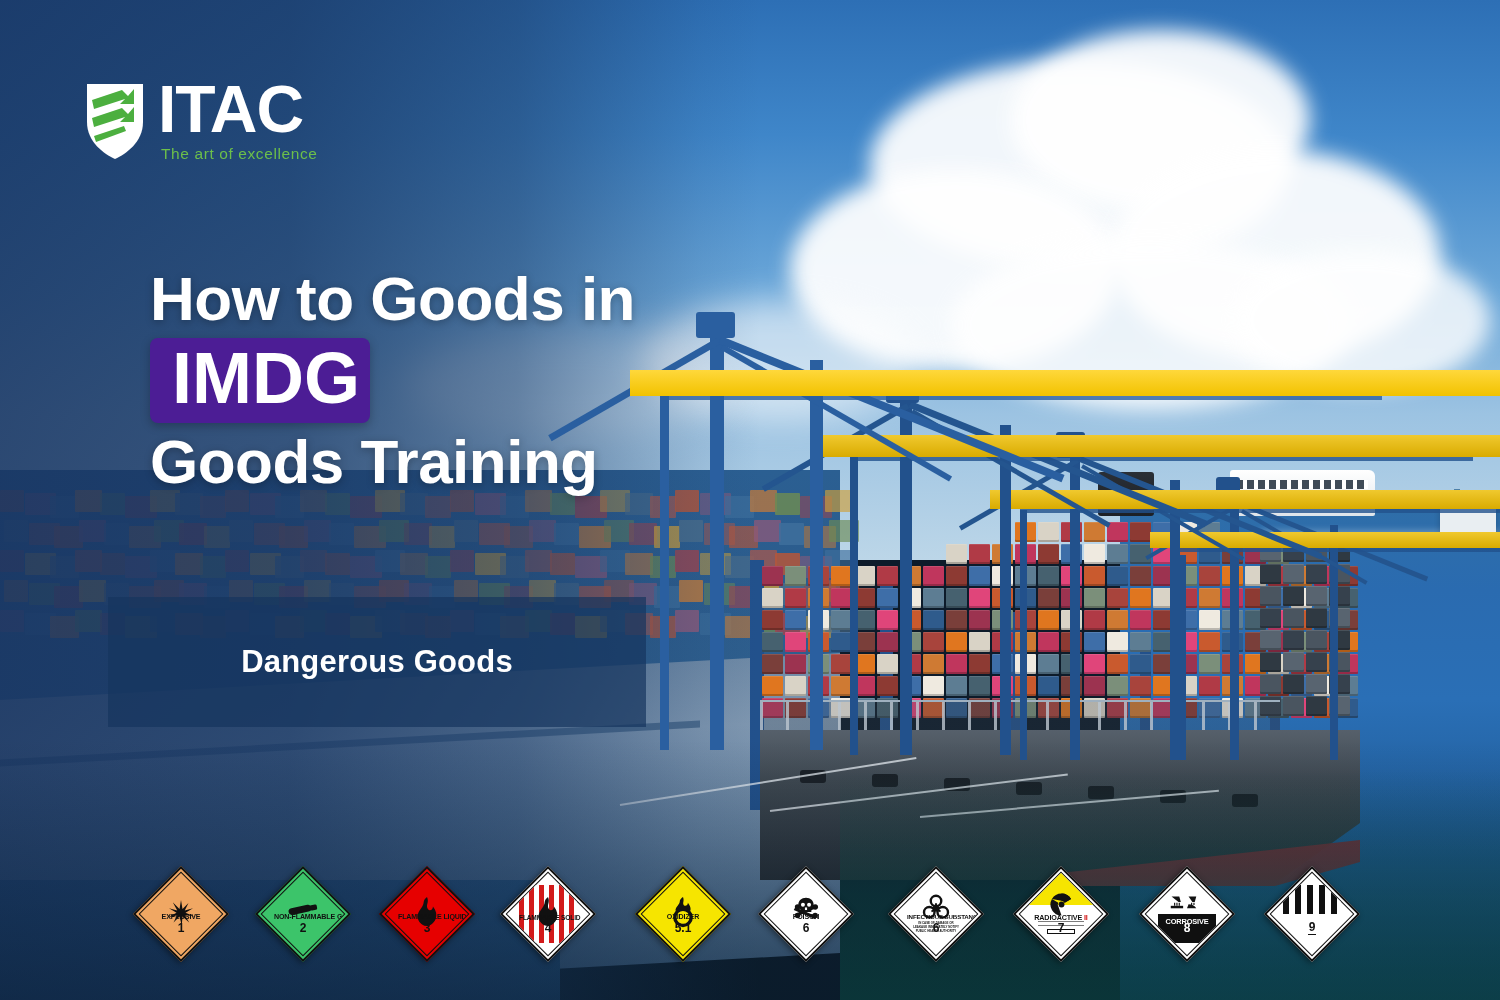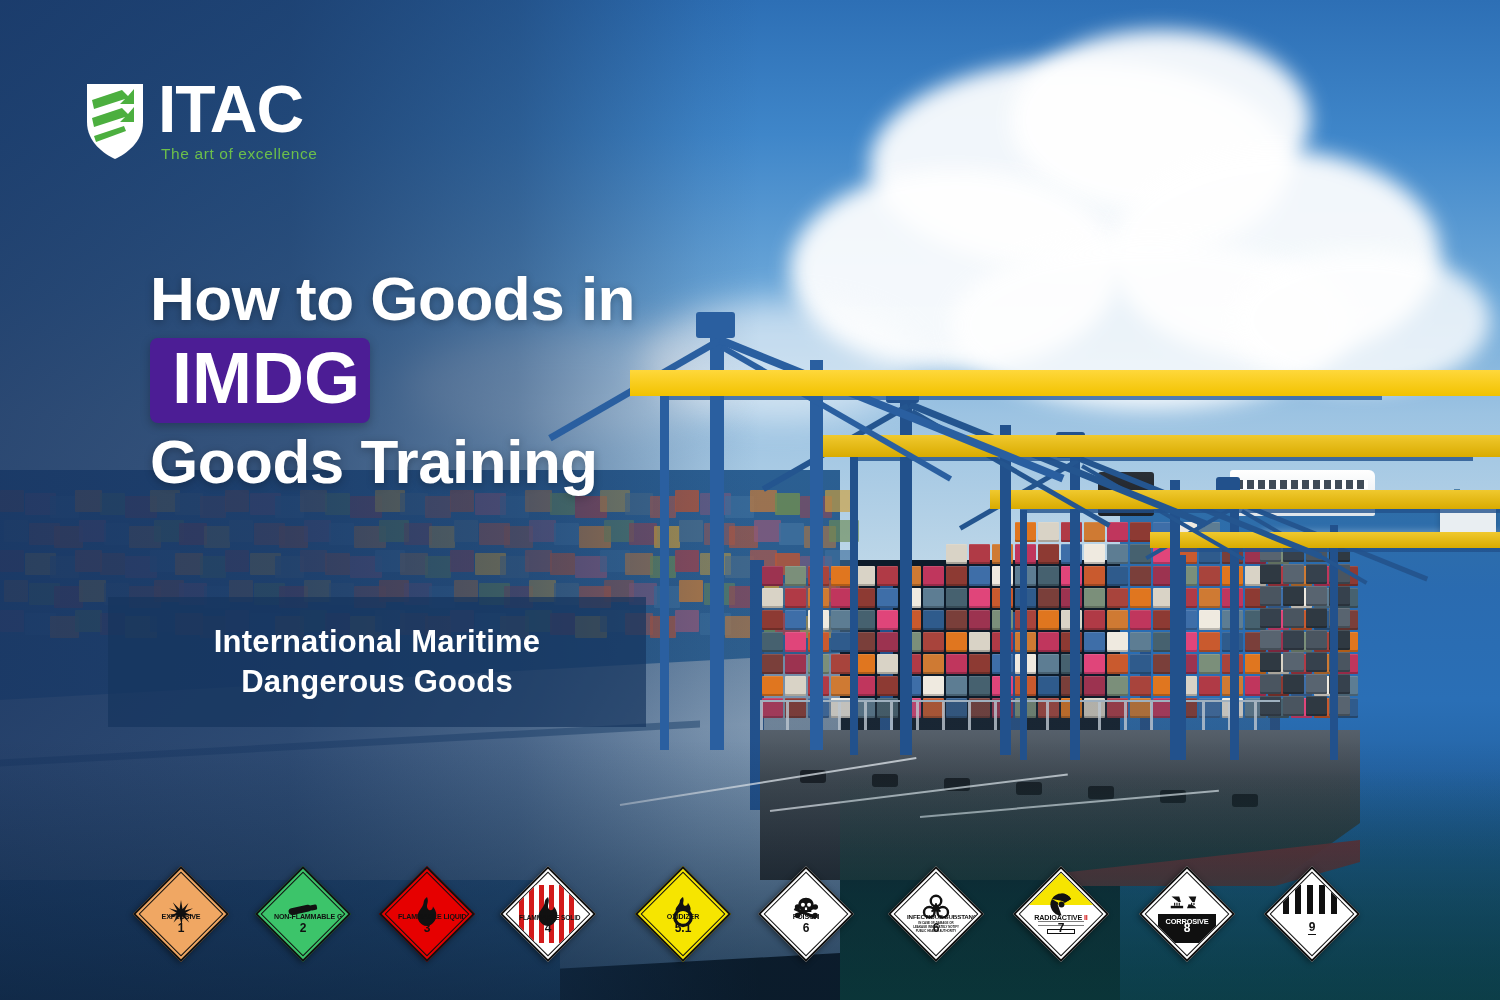--- a/index.html
+++ b/index.html
@@ -675,21 +675,20 @@
     <div class="h-line1">How to Goods in</div>
     <div class="h-badge-row">
       <span class="h-badge">
         <span>IMDG</span>
       </span>
     </div>
     <div class="h-line3">Goods Training</div>
   </div>
 
   <div class="subpanel">
-    <div class="sub-l">International Maritime</div>
     <div class="sub-l">Dangerous Goods</div>
   </div>
 
   <div class="placards" id="placards">
       <div class="pl" style="left:133px;top:8px">
             <div class="dia" style="background:#f0a763">
               <div class="dia-in">
                 <div class="dcontent">
               <div class="pl-glyph" style="top:12px"><svg viewBox="0 0 40 40" width="30" height="30">
                   <g fill="#111">

